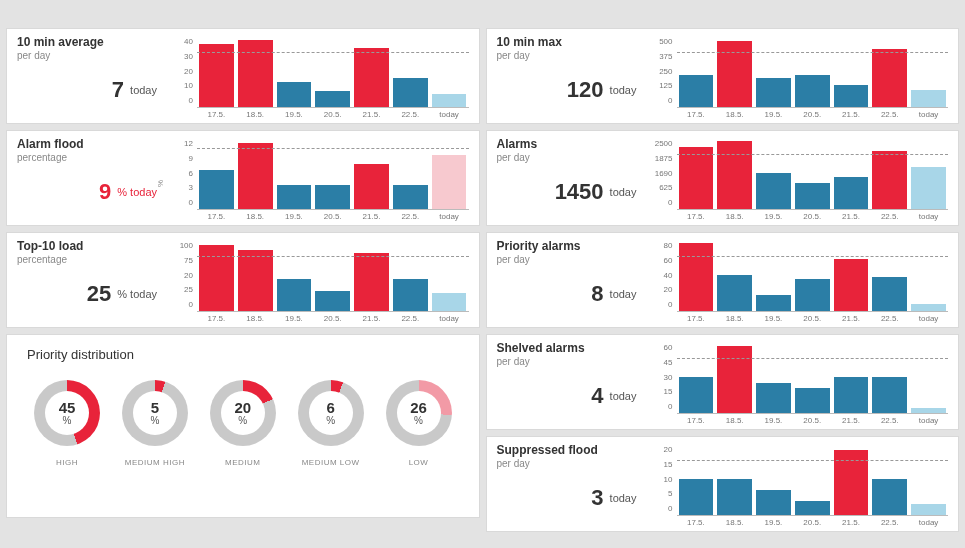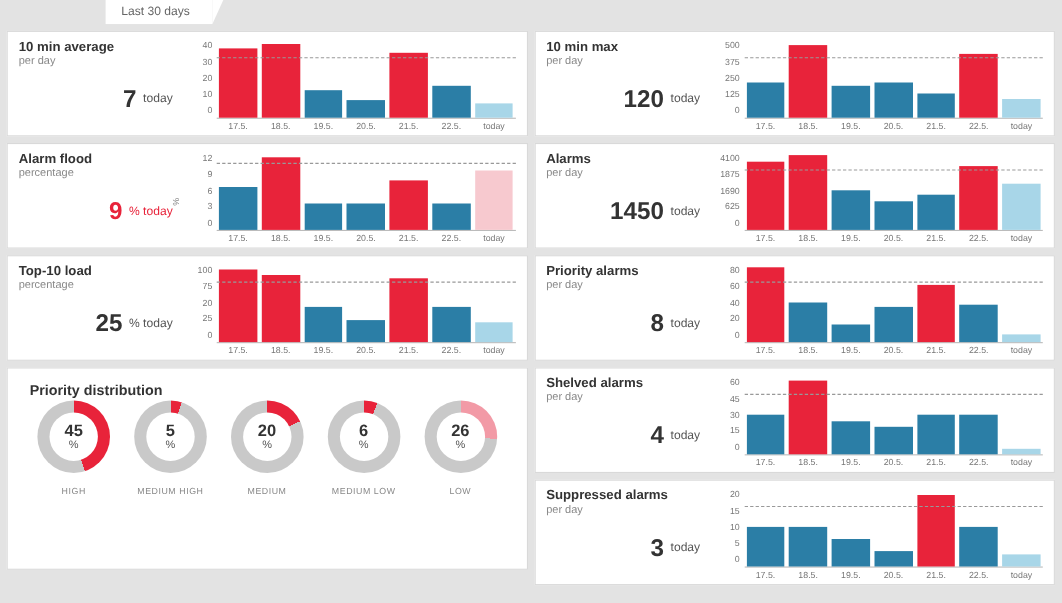--- a/index.html
+++ b/index.html
@@ -64,35 +64,34 @@
   .bars .grid { position:absolute; left:0; right:0; border-top:1px dashed #999; }
   .bar { flex:1; }
   .bar.red  { background:#e8233a; }
   .bar.blue { background:#2b7ea6; }
   .bar.lightblue { background:#a8d6e8; }
   .bar.lightred  { background:#f7c9cf; }
   .xaxis { display:flex; gap:4px; padding:2px 2px 0 2px; font-size:8px; color:#777; }
   .xaxis span { flex:1; text-align:center; }
 
   
-  .pd-title { font-size:13px; font-weight:bold; margin-bottom:2px; }
+  .pd-title { font-size:13px; font-weight:normal; margin-bottom:18px; }
   .donuts { display:flex; justify-content:space-between; }
   .dwrap { text-align:center; width:80px; }
   .donut { width:66px; height:66px; border-radius:50%; display:flex; align-items:center; justify-content:center; margin:0 auto; position:relative; }
   .donut .hole { position:absolute; width:44px; height:44px; background:#fff; border-radius:50%; display:flex; align-items:center; justify-content:center; flex-direction:column; }
   .donut .pct { font-size:15px; font-weight:bold; line-height:1; }
   .donut .pu  { font-size:10px; color:#555; }
   .dlabel { margin-top:12px; font-size:8px; color:#888; letter-spacing:0.5px; }
 </style>
 </head>
 <body>
 
 <div class="tabs">
   <div class="tab active">Last 7 days</div>
-  <div class="tab inactive">Last 30 days</div>
 </div>
 
 <div class="cols">
 
   <div class="col">
 
     <div class="panel small">
       <div class="kpi">
         <span class="title">10 min average</span>
         <span class="sub">per day</span>
@@ -316,21 +315,21 @@
       <div class="kpi">
         <span class="title">Alarms</span>
         <span class="sub">per day</span>
         <div class="val">
           <span class="big">1450</span>
           <span class="unit">today</span>
         </div>
       </div>
       <div class="chart">
           <div class="yaxis">
-            <span>4100</span>
+            <span>2500</span>
             <span>1875</span>
             <span>1690</span>
             <span>625</span>
             <span>0</span>
           </div>
           <div class="plot">
             <div class="bars">
               <div class="grid" style="bottom: 75%;"></div>
               <div class="bar red" style="height: 86%;"></div>
               <div class="bar red" style="height: 94%;"></div>
@@ -430,21 +429,21 @@
               <span>21.5.</span>
               <span>22.5.</span>
               <span>today</span>
             </div>
           </div>
         </div>
     </div>
 
     <div class="panel small">
       <div class="kpi">
-        <span class="title">Suppressed alarms</span>
+        <span class="title">Suppressed flood</span>
         <span class="sub">per day</span>
         <div class="val">
           <span class="big">3</span>
           <span class="unit">today</span>
         </div>
       </div>
       <div class="chart">
           <div class="yaxis">
             <span>20</span>
             <span>15</span>

